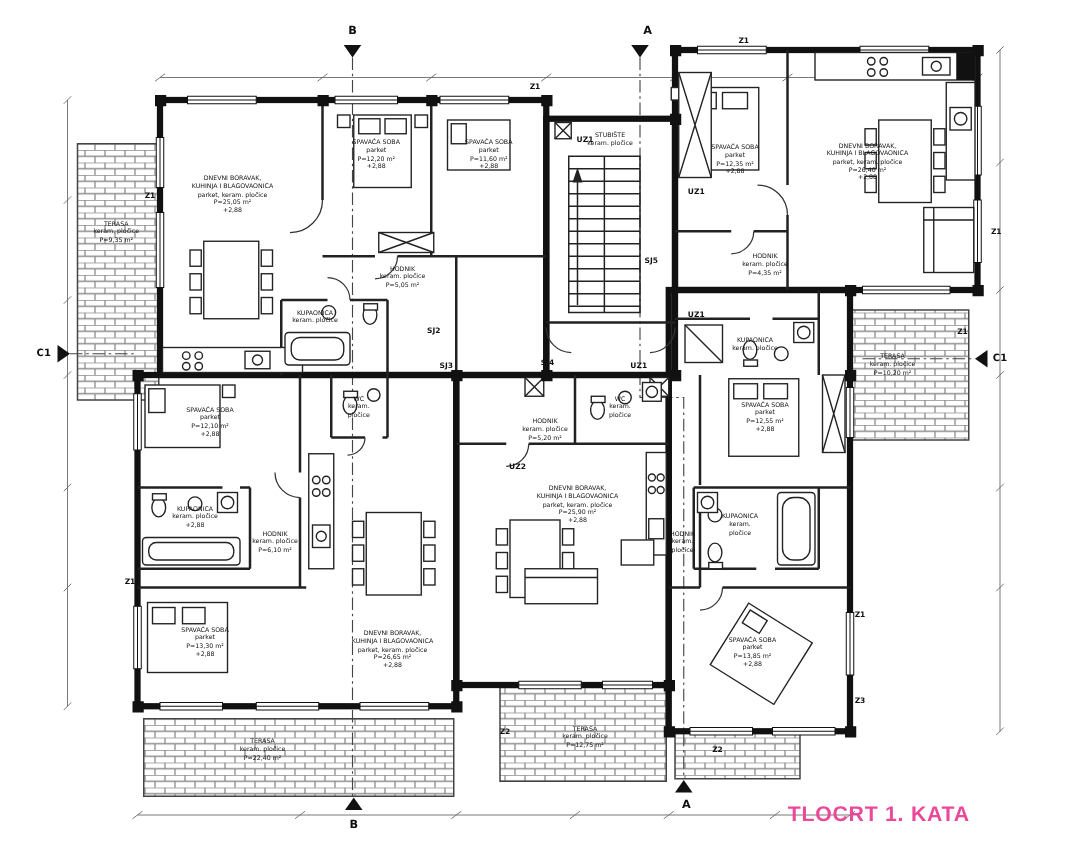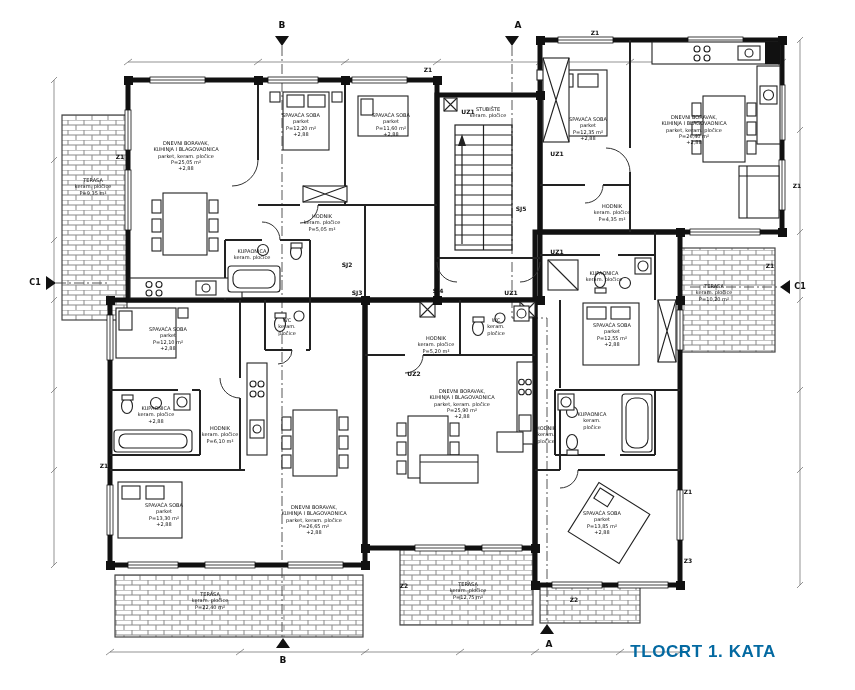--- a/index.html
+++ b/index.html
@@ -9,21 +9,21 @@
   }
   .sheet svg{position:absolute;left:0;top:0;}
   #labels{position:absolute;left:0;top:0;width:855px;height:690px;pointer-events:none;}
   .lbl{
     position:absolute;text-align:center;line-height:1.25;color:#111;
     white-space:pre-line;transform:translate(-50%,-50%);
     font-family:"DejaVu Sans",sans-serif;
   }
   .plan-title{
     position:absolute;left:703px;top:652px;transform:translate(-50%,-50%);
-    font-size:17px;font-weight:bold;letter-spacing:0.6px;color:#0369a1;
+    font-size:17px;font-weight:bold;letter-spacing:0.6px;color:#ec4899;
     font-family:"Liberation Sans","DejaVu Sans",sans-serif;white-space:nowrap;
   }
 </style>
 </head>
 <body>
 
 <div class="sheet">
 
   <svg width="855" height="690" viewBox="0 0 855 690">
     <defs>

